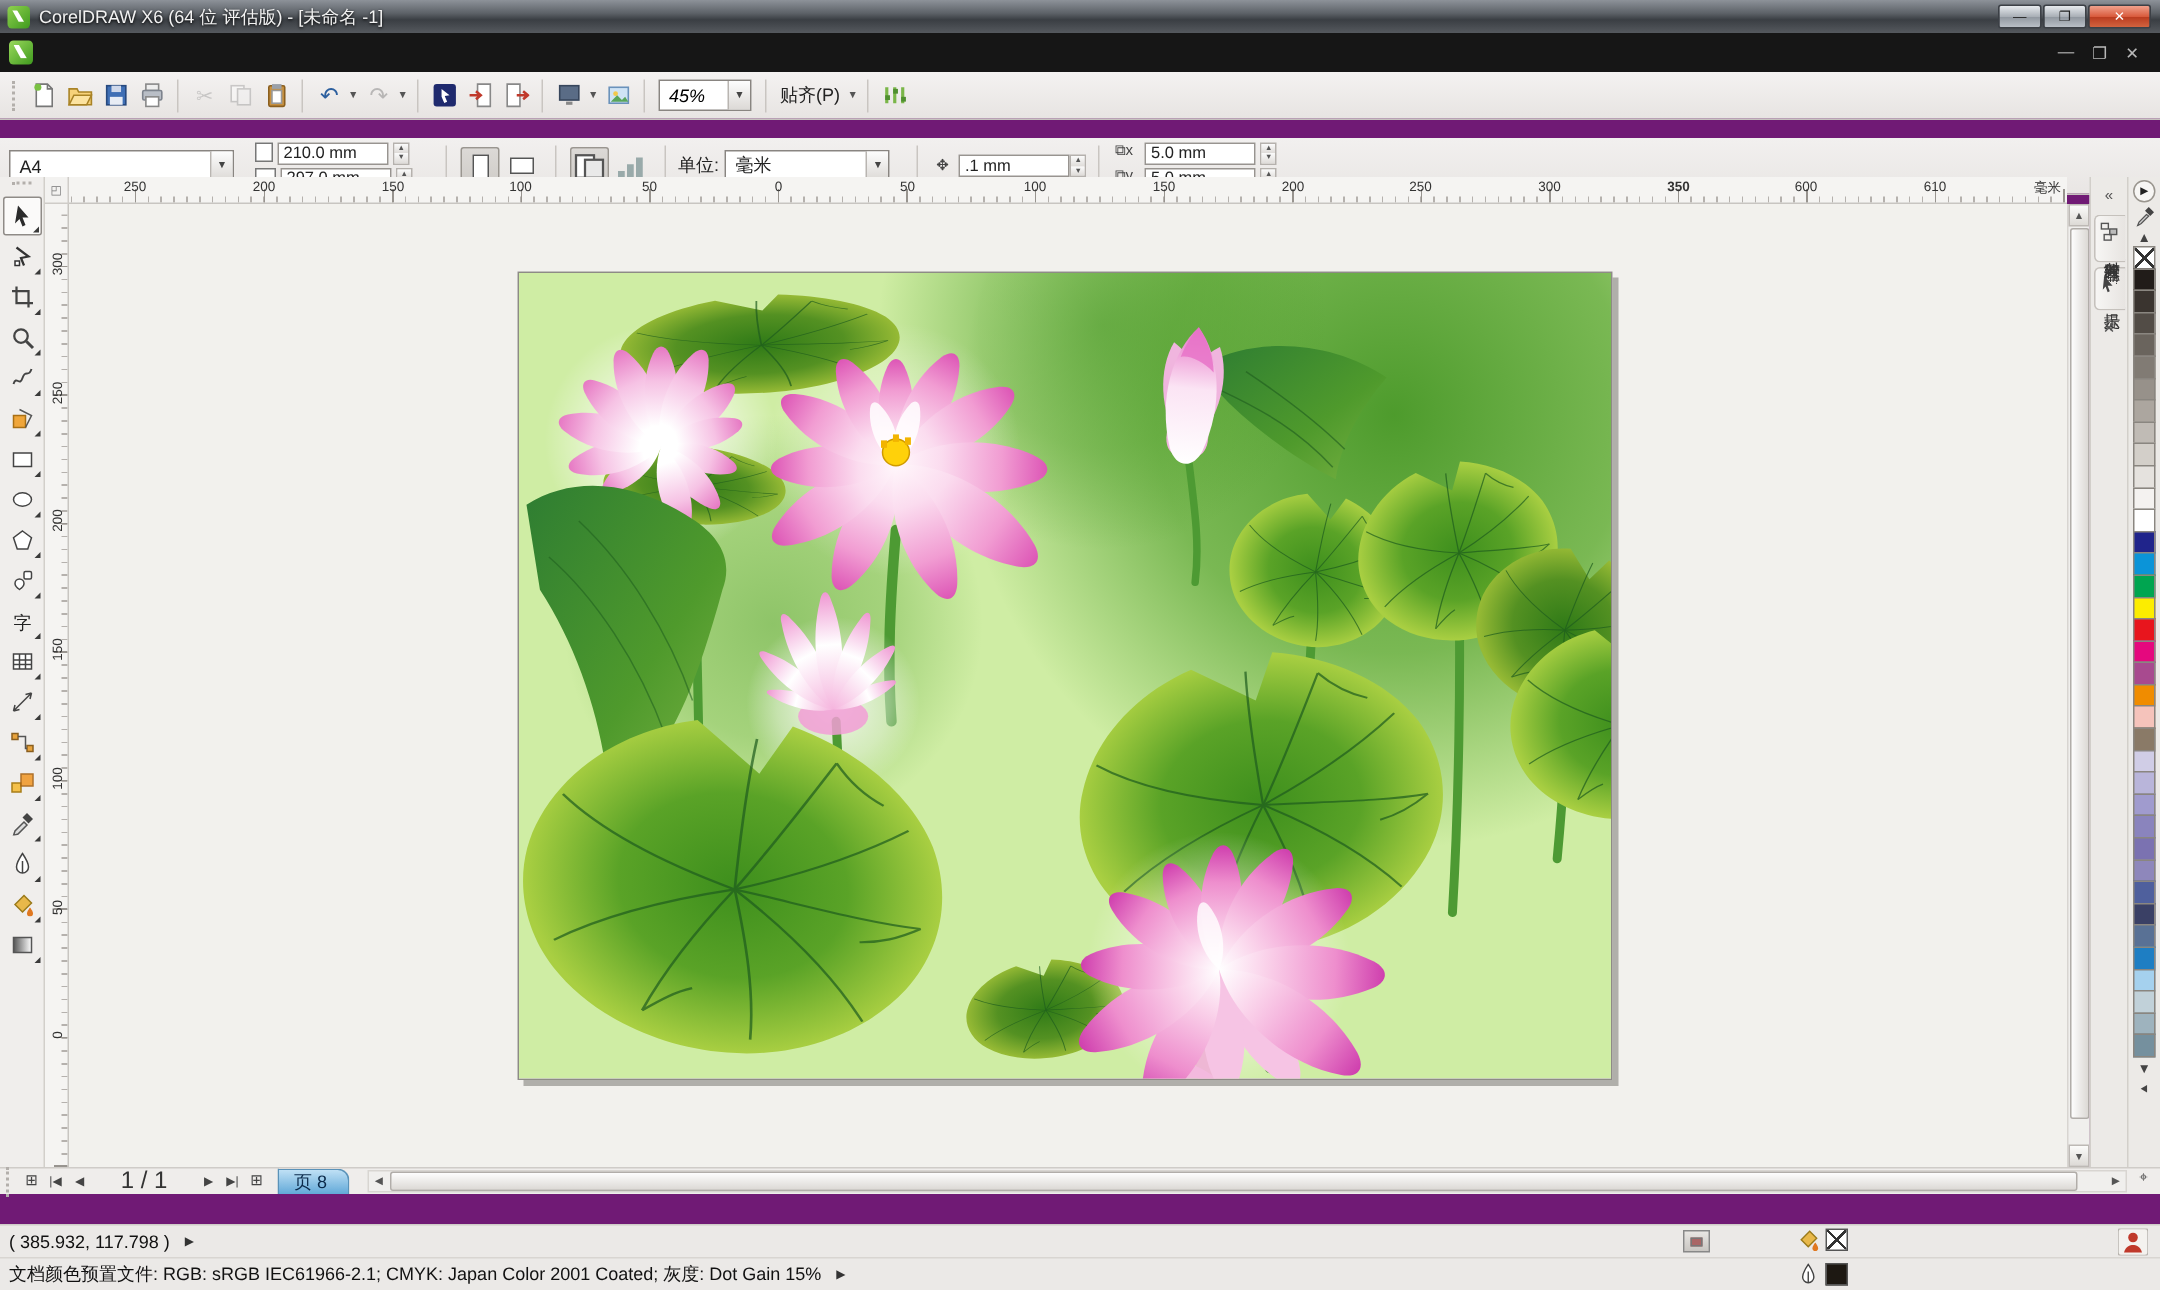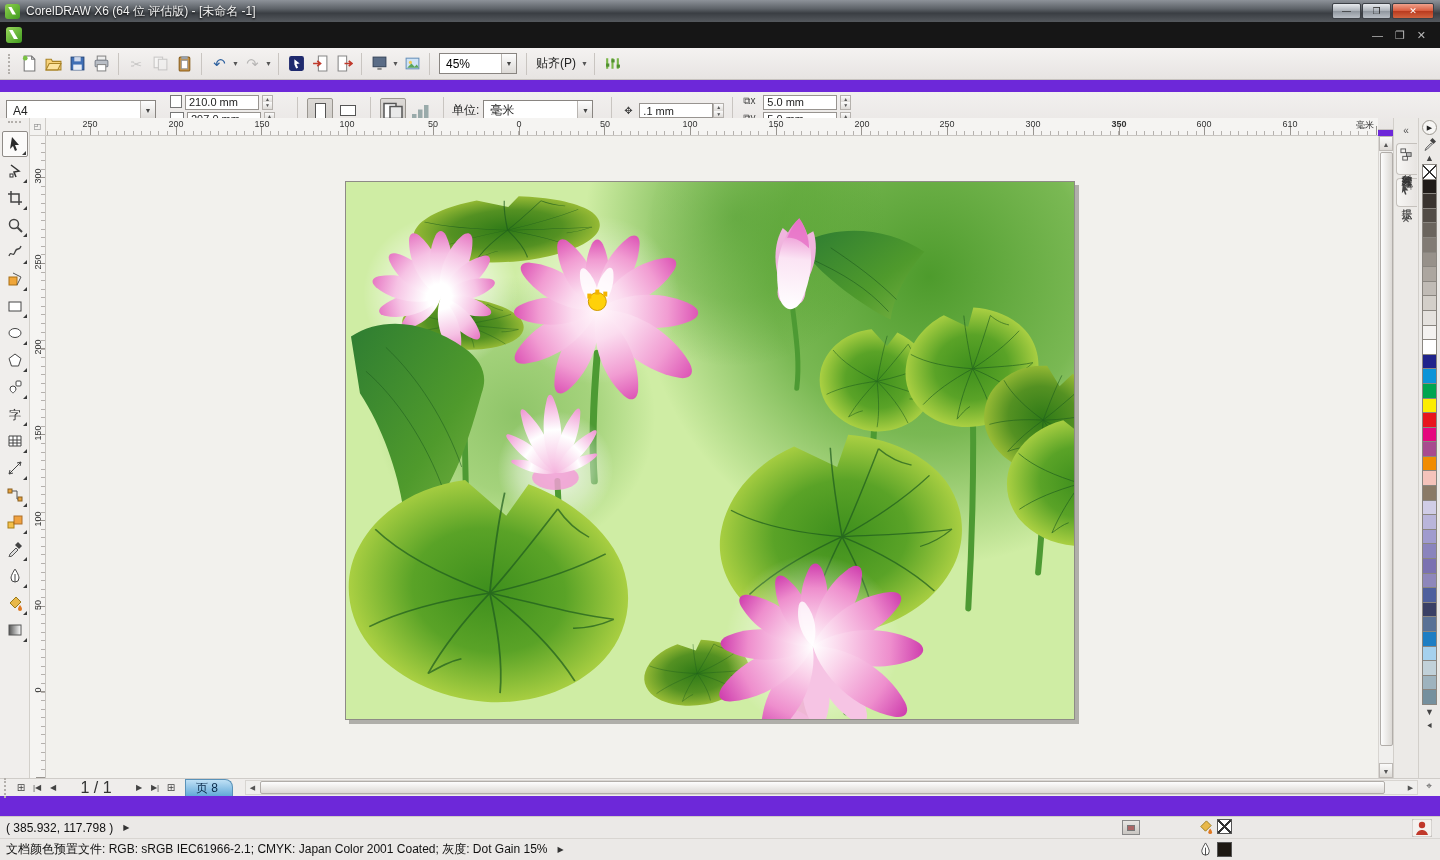--- a/index.html
+++ b/index.html
@@ -1,17 +1,17 @@
 <!DOCTYPE html>
 <html><head>
 <meta charset="utf-8">
 <style>
   html,body{margin:0;padding:0;background:#d8d6d2;}
   *{box-sizing:border-box;font-family:"Liberation Sans","DejaVu Sans",sans-serif;}
-  #app{position:relative;width:1440px;height:860px;overflow:hidden;background:#6d28d9;user-select:none;}
+  #app{position:relative;width:1440px;height:860px;overflow:hidden;background:#701a75;user-select:none;}
 
   
   #titlebar{position:absolute;left:0;top:0;width:1440px;height:22px;
     background:linear-gradient(180deg,#8d9299 0%,#5d6268 40%,#3a3e43 60%,#55595e 100%);
     display:flex;align-items:center;color:#f2f2f2;font-size:12px;}
   #titlebar .logo{width:15px;height:15px;margin:0 6px 0 5px;border-radius:3px;
     background:linear-gradient(135deg,#8fd14f,#3f9a1e);position:relative;}
   #titlebar .logo:after{content:"";position:absolute;left:3px;top:3px;width:8px;height:8px;
     background:#fff;clip-path:polygon(0 0,40% 0,100% 100%,55% 100%);}
   #titlebar .t{ text-shadow:0 1px 2px #000;}
@@ -39,21 +39,21 @@
   .tbtn{width:24px;height:24px;display:flex;align-items:center;justify-content:center;border-radius:2px;}
   .tbtn svg{width:17px;height:17px;}
   .tbtn.dis{opacity:.45;}
   .tsep{width:1px;height:22px;background:#c9c5c1;margin:0 5px;}
   .drop{width:9px;height:24px;font-size:7px;color:#555;display:flex;align-items:center;justify-content:center;}
   .combo{height:21px;background:#fff;border:1px solid #898581;display:flex;align-items:center;font-size:12px;}
   .combo .val{padding:0 6px;flex:1;}
   .combo .cbtn{width:15px;height:100%;border-left:1px solid #b9b5b1;
     background:linear-gradient(180deg,#fdfdfd,#dcd9d6);font-size:7px;color:#444;
     display:flex;align-items:center;justify-content:center;}
-  #zoomcombo{width:78px;margin:0 4px;}
+  #zoomcombo{width:62px;margin:0 4px;font-style:italic;}
   .tlabel{font-size:12px;color:#222;padding:0 4px;}
 
   #propbar{position:absolute;left:0;top:80px;width:1440px;height:38px;
     background:linear-gradient(180deg,#f2f0ef,#e9e6e4);border-bottom:1px solid #c6c2be;
     display:flex;align-items:center;padding-left:6px;font-size:12px;color:#222;margin-top:12px;}
   #papercombo{width:150px;margin-right:14px;}
   .dimcol{display:flex;flex-direction:column;gap:2px;margin-right:14px;}
   .dimrow{display:flex;align-items:flex-start;gap:3px;}
   .dimicon{width:12px;height:13px;border:1px solid #777;background:#fff;position:relative;}
   .dimicon.h{width:14px;height:10px;}

